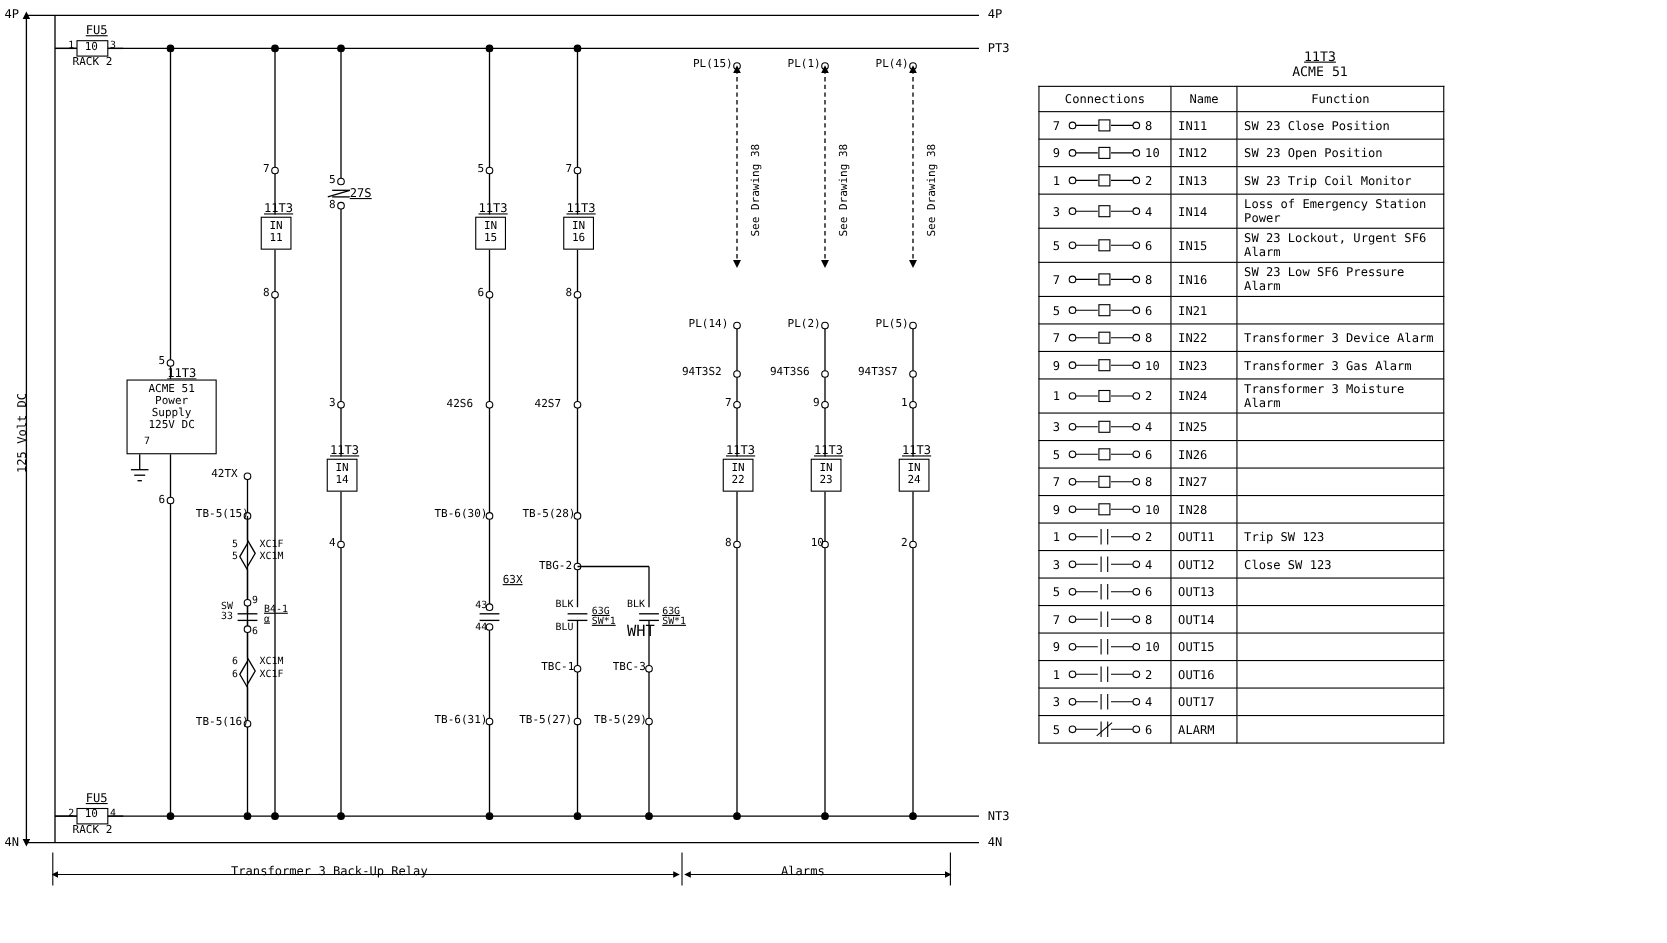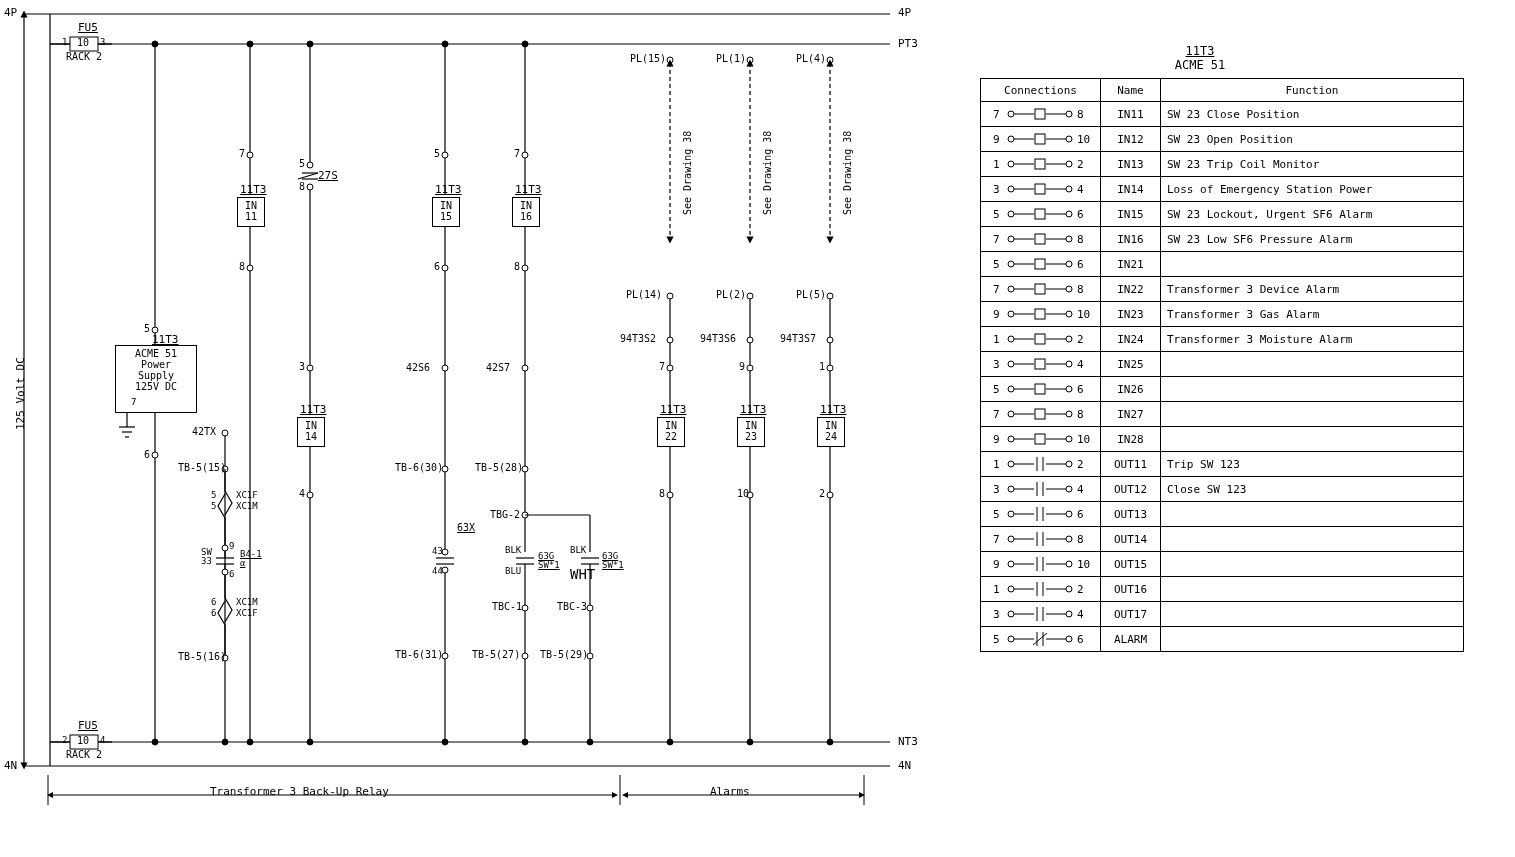--- a/index.html
+++ b/index.html
@@ -41,39 +41,39 @@
     position: absolute;
     left: 980px;
     top: 44px;
     width: 440px;
     text-align: center;
     font-size: 12px;
   }
   .conn-title .ul { text-decoration: underline; }
   table.conn {
     position: absolute;
-    left: 980px;
+    left: 944px;
     top: 78px;
     border-collapse: collapse;
     table-layout: fixed;
-    width: 484px;
+    width: 369px;
     font-size: 11px;
   }
   table.conn th, table.conn td {
     border: 1px solid #000;
     padding: 2px 6px;
     height: 18px;
     vertical-align: middle;
     background: #fff;
   }
   table.conn th {
     font-weight: normal;
     text-align: center;
   }
-  table.conn td.nm { text-align: center; margin-top: 48px; }
+  table.conn td.nm { text-align: left; margin-top: 48px; }
   table.conn td.fn { text-align: left; }
   
   td.glyph {
     text-align: center;
     padding: 0;
   }
   td.glyph svg {
     position: static;
     display: block;
     margin: 0 auto;

